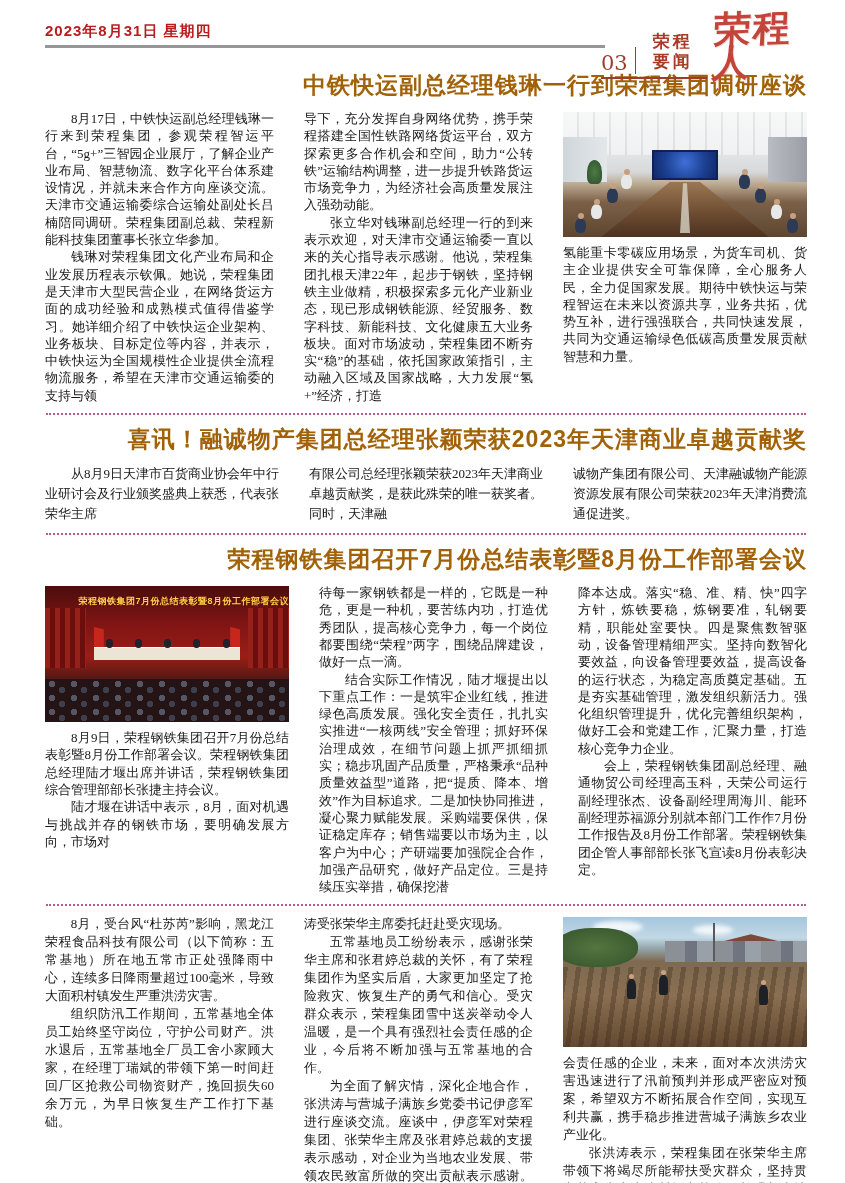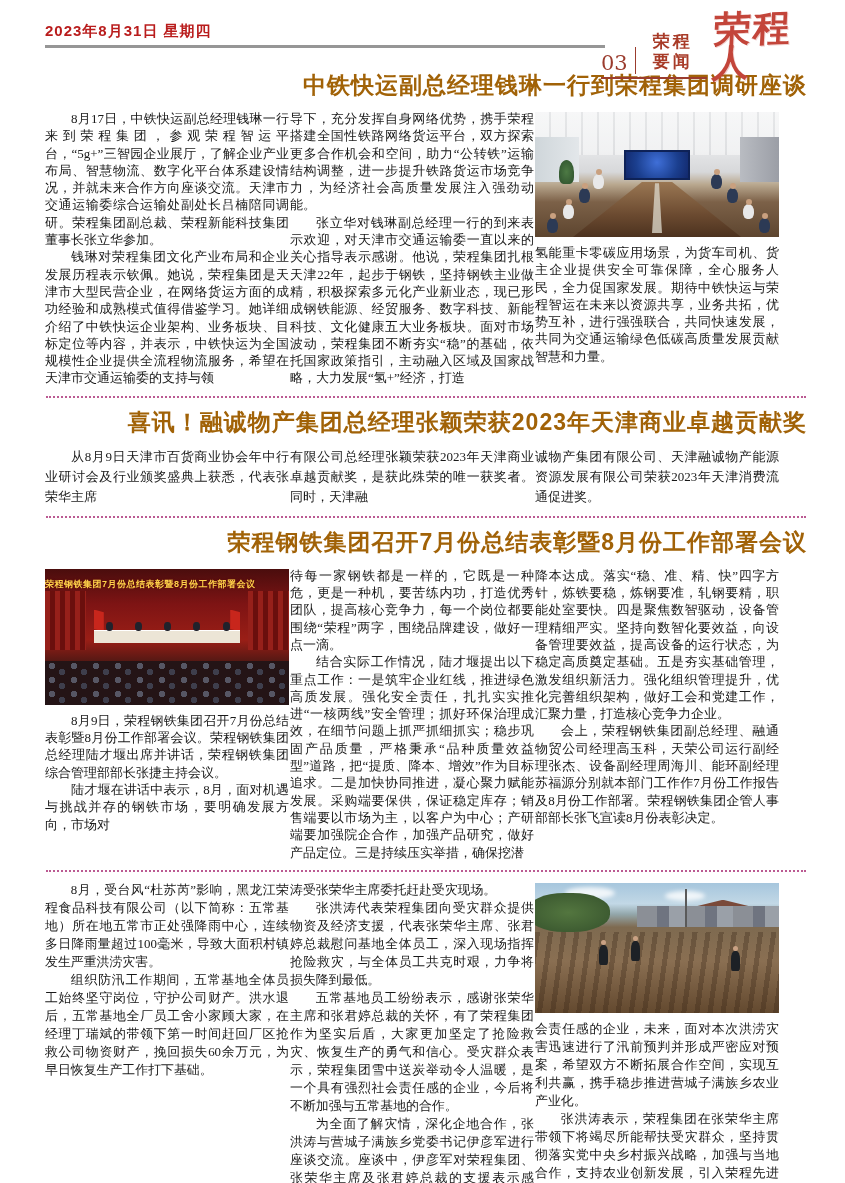--- a/index.html
+++ b/index.html
@@ -18,21 +18,21 @@
   .vbar{width:2px;height:27px;background:#9b3c2e;}
   .section{font-family:"Liberation Sans",sans-serif;font-weight:bold;font-size:17px;
            color:#a83b28;letter-spacing:3px;padding:0 6px 1px 9px;line-height:1.2;text-align:center;}
   .masthead{font-family:"DejaVu Serif",serif;font-weight:bold;font-size:37px;color:#c3453a;
             line-height:.9;margin-left:6px;transform:rotate(-2deg) skewX(-5deg);
             letter-spacing:2px;text-shadow:1px 1px 0 rgba(195,69,58,.25);}
 
   
   .article-title{margin:10px 0 9px;text-align:right;font-family:"Liberation Sans",sans-serif;
                  font-weight:bold;font-size:23px;letter-spacing:1px;color:#a16207;}
-  .cols{display:flex;gap:1px;}
+  .cols{display:flex;gap:30px;}
   .col{width:244px;text-align:justify;color:#191919;}
   .col p{margin:0;text-indent:2em;}
   .col p.noindent{text-indent:0;}
   .art-0 .col,.art-2 .col{font-size:13px;line-height:17.3px;}
   .art-1 .col{font-size:13px;line-height:20px;}
   .art-3 .col{font-size:12.9px;line-height:18px;}
   .art-1 .article-title,.art-2 .article-title{margin-top:6px;}
   .sep{border-top:2px dotted #bb5a92;margin:9px 1px;height:0;}
 
   
@@ -60,21 +60,21 @@
   .mr-runner{position:absolute;left:50%;top:57%;transform:translateX(-50%);width:10px;height:50px;
              clip-path:polygon(30% 0,70% 0,100% 100%,0 100%);background:#d8d3c6;opacity:.8;}
   .person{position:absolute;width:11px;height:15px;border-radius:50% 50% 40% 40%;}
   .person::before{content:"";position:absolute;left:3px;top:-5px;width:6px;height:6px;border-radius:50%;
                   background:#c9a07f;}
   .p-dark{background:#2c3a55;} .p-light{background:#e8e8e8;}
 
   
   .photo-assembly{height:136px;background:linear-gradient(#4a0d0d 0%,#7e1414 26%,#9a1e16 52%,
                   #3a1613 74%,#201010 100%);}
-  .ah-banner{position:absolute;top:7px;left:0;right:0;text-align:left;color:#ffd24a;
+  .ah-banner{position:absolute;top:7px;left:0;right:0;text-align:right;color:#ffd24a;
              font-family:"Liberation Sans",sans-serif;font-weight:bold;font-size:9px;
              letter-spacing:.5px;text-shadow:0 0 2px #5a0808;}
   .ah-curtain{position:absolute;top:16%;height:44%;width:17%;
               background:repeating-linear-gradient(90deg,#96201a 0 5px,#6a0f0d 5px 10px);}
   .ah-curtain.l{left:0;} .ah-curtain.r{right:0;}
   .ah-stage{position:absolute;left:20%;right:20%;top:45%;height:12px;background:#ece5d6;
             border-top:1px solid #fff;}
   .ah-leader{position:absolute;top:-9px;width:7px;height:9px;border-radius:45%;background:#20222c;}
   .ah-flag{position:absolute;top:30%;width:10px;height:22px;background:#c8261c;
            clip-path:polygon(0 0,100% 12%,100% 100%,0 88%);}
@@ -203,21 +203,20 @@
         </section>
         <div class="sep"></div>
         <section class="article art-3">
           <div class="cols">
             <div class="col">
               <p>8月，受台风“杜苏芮”影响，黑龙江荣程食品科技有限公司（以下简称：五常基地）所在地五常市正处强降雨中心，连续多日降雨量超过100毫米，导致大面积村镇发生严重洪涝灾害。</p>
               <p>组织防汛工作期间，五常基地全体员工始终坚守岗位，守护公司财产。洪水退后，五常基地全厂员工舍小家顾大家，在经理丁瑞斌的带领下第一时间赶回厂区抢救公司物资财产，挽回损失60余万元，为早日恢复生产工作打下基础。</p>
             </div>
             <div class="col">
               <p class="noindent">涛受张荣华主席委托赶赴受灾现场。</p>
-              <p>张洪涛代表荣程集团向受灾群众提供物资及经济支援，代表张荣华主席、张君婷总裁慰问基地全体员工，深入现场指挥抢险救灾，与全体员工共克时艰，力争将损失降到最低。</p>
               <p>五常基地员工纷纷表示，感谢张荣华主席和张君婷总裁的关怀，有了荣程集团作为坚实后盾，大家更加坚定了抢险救灾、恢复生产的勇气和信心。受灾群众表示，荣程集团雪中送炭举动令人温暖，是一个具有强烈社会责任感的企业，今后将不断加强与五常基地的合作。</p>
               <p>为全面了解灾情，深化企地合作，张洪涛与营城子满族乡党委书记伊彦军进行座谈交流。座谈中，伊彦军对荣程集团、张荣华主席及张君婷总裁的支援表示感动，对企业为当地农业发展、带领农民致富所做的突出贡献表示感谢。他详细介绍了灾情及群众救援安置情况、营城子满族乡产业发展优势、未来农业发展方向规划，并表示，荣程集团是一个具有社</p>
             </div>
             <div class="col">
   <div class="photo photo-flood">
     <span class="fs-cloud" style="left:30px;top:4px;width:50px;height:12px"></span>
     <span class="fs-cloud" style="left:130px;top:8px;width:40px;height:10px"></span>
     <div class="fs-trees"></div>
     <div class="fs-roof"></div>
     <div class="fs-houses"></div>

